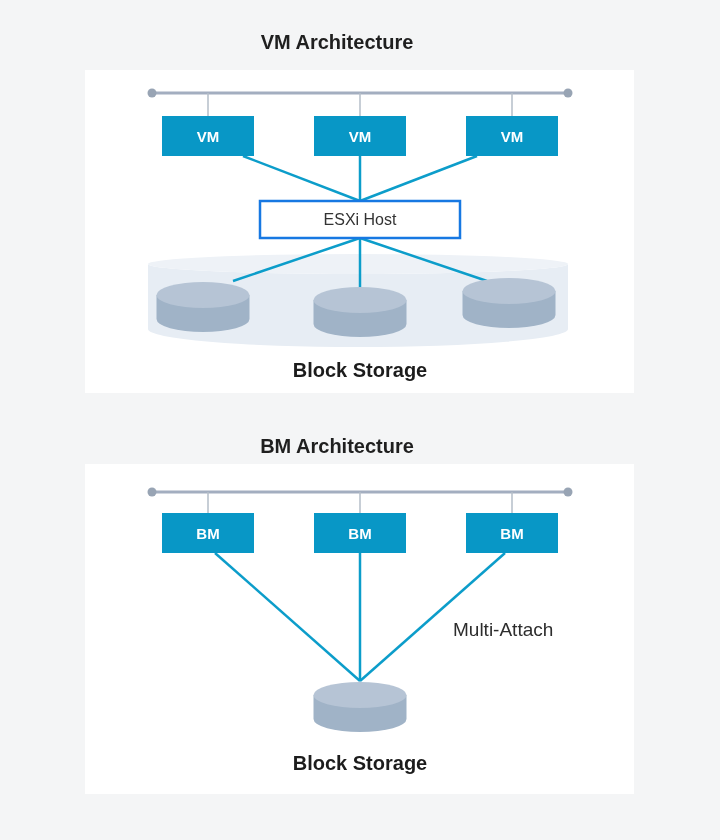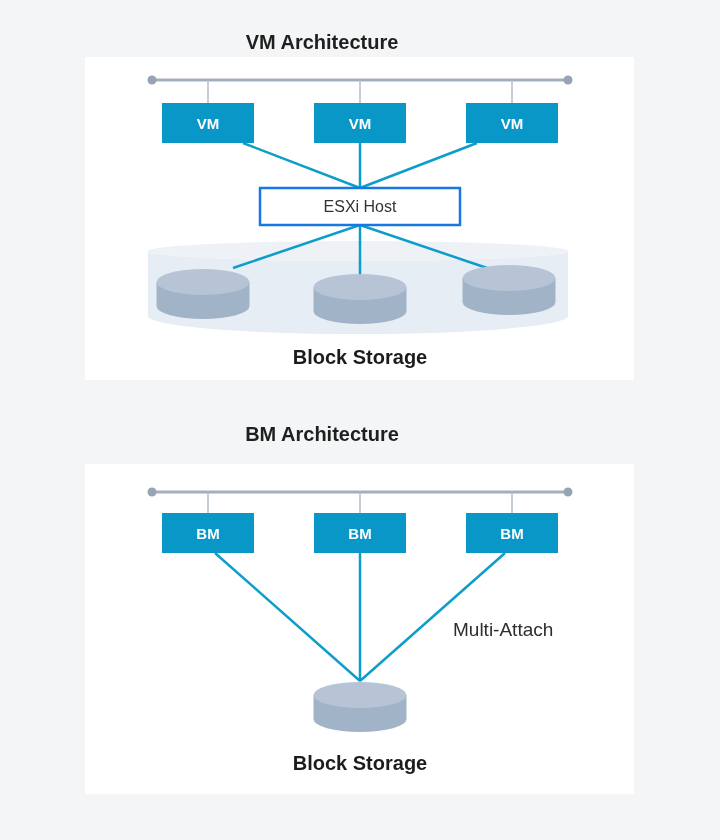--- a/index.html
+++ b/index.html
@@ -16,29 +16,30 @@
   }
   .diagram-title {
     position: absolute;
     left: 0;
     width: 644px;
     text-align: center;
     font-size: 20px;
     font-weight: 700;
     color: #1f1f1f;
     letter-spacing: 0;
+    padding-left: 15px;
   }
   #title-vm { top: 31px; }
-  #title-bm { top: 423px; }
+  #title-bm { top: 435px; }
   .card {
     position: absolute;
     left: 85px;
     background: #ffffff;
   }
-  #card-vm { top: 57px; width: 549px; height: 323px; }
+  #card-vm { top: 70px; width: 549px; height: 323px; }
   #card-bm { top: 464px; width: 549px; height: 330px; }
   svg { display: block; }
   .node-label {
     font-family: "Liberation Sans", "DejaVu Sans", sans-serif;
     font-size: 15px;
     font-weight: 600;
     fill: #ffffff;
   }
   .host-label {
     font-family: "Liberation Sans", "DejaVu Sans", sans-serif;

